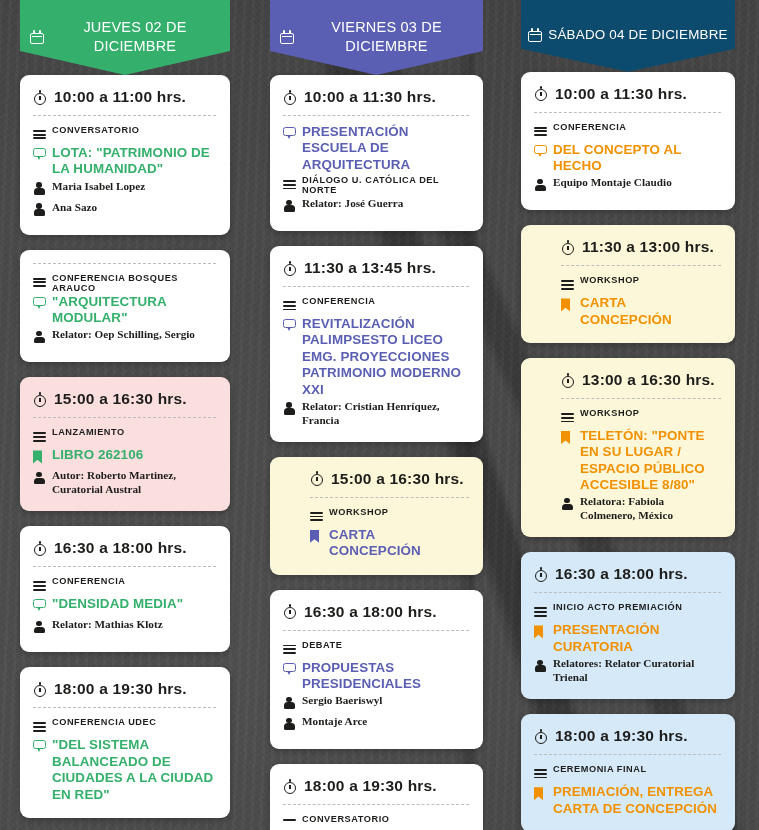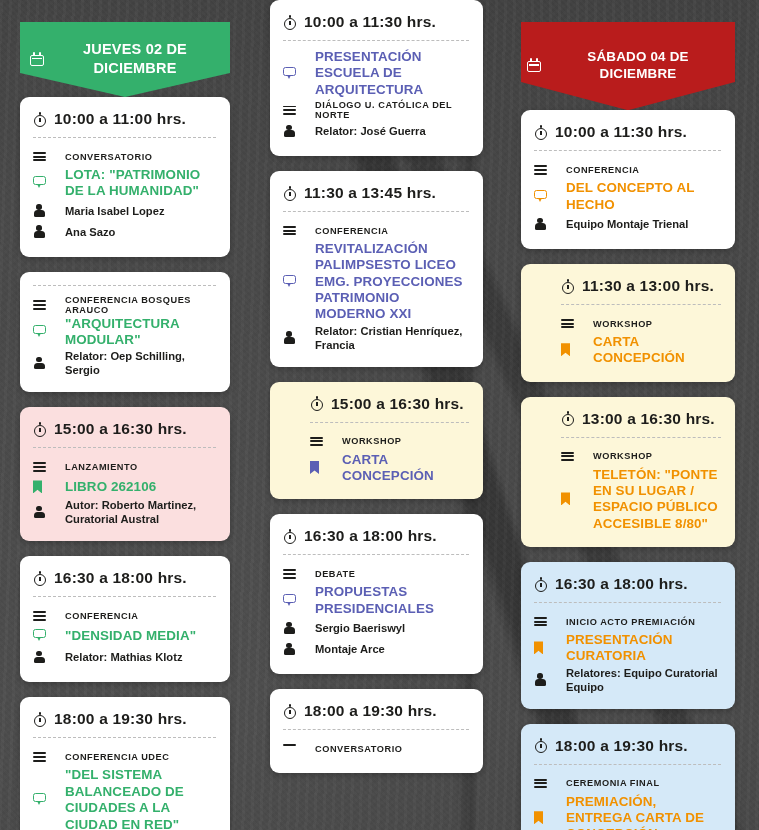--- a/index.html
+++ b/index.html
@@ -40,66 +40,65 @@
   
   #board{position:absolute;inset:0;display:flex;align-items:flex-start;padding:0;}
   .col{width:253px;box-sizing:border-box;padding:0 20px;}
   .col.c1{padding-left:20px;padding-right:23px;}
   .col.c2{padding-left:17px;padding-right:23px;}
   .col.c3{padding-left:15px;padding-right:24px;}
 
   
   .day-head{
     position:relative;
-    margin-top:22px;
     color:#fff;
     text-align:center;
-    font-weight:700;
+    font-weight:400;
     font-size:14.5px;
     letter-spacing:.2px;
     line-height:1.28;
     padding:18px 10px 20px;
     clip-path:polygon(0 0,100% 0,100% 68%,50% 100%,0 68%);
     text-transform:uppercase;
     font-stretch:condensed;
   }
   .day-head .calwrap{display:inline-flex;align-items:center;gap:6px;vertical-align:-2px;}
   .cal-icon{width:14px;height:14px;display:inline-block;position:relative;flex:0 0 auto;}
   .cal-icon i{position:absolute;display:block;background:#fff;}
   .cal-icon .body{left:0;top:3px;width:14px;height:11px;background:none;border:1.6px solid #fff;border-radius:2px;box-sizing:border-box;}
   .cal-icon .p1{left:3px;top:0;width:1.6px;height:4px;border-radius:1px;}
   .cal-icon .p2{left:9px;top:0;width:1.6px;height:4px;border-radius:1px;}
   .cal-icon .bar{left:1.6px;top:6px;width:10.8px;height:1.4px;}
   .d1{background:#34b06c;}
   .d2{background:#5b5fb4;}
-  .d3{background:#b91c1c;}
+  .d3{background:#0c4a6e;}
   .col.c3 .day-head{font-size:13.4px;padding:26px 6px 28px;}
 
   
   .card{
     border-radius:9px;
     padding:13px 14px 14px 13px;
     margin-bottom:15px;
     box-shadow:0 2px 6px rgba(0,0,0,.25);
     box-sizing:border-box;
   }
   .card.white{background:#ffffff;}
   .card.pink{background:#fbdfdf;}
   .card.cream{background:#fdf7d9;padding-left:40px;}
   .card.sky{background:#d5e9f8;}
 
   .time-row{display:flex;align-items:center;gap:7px;padding-bottom:9px;}
   .time-txt{font-size:15.5px;font-weight:700;color:#1d1d1b;letter-spacing:.2px;font-stretch:condensed;}
   .divider{border-top:1px dashed #bdbdbd;margin:0 0 8px 0;height:0;}
 
-  .line{display:flex;align-items:center;gap:19px;margin-bottom:1px;}
+  .line{display:flex;align-items:flex-start;gap:6px;margin-bottom:1px;}
   .line .ico{flex:0 0 13px;width:13px;padding-top:2px;}
   .kind{font-size:9.2px;font-weight:700;letter-spacing:.55px;color:#1d1d1b;text-transform:uppercase;padding-top:1px;font-stretch:condensed;}
   .title{font-size:13.4px;font-weight:700;line-height:1.22;letter-spacing:.1px;text-transform:uppercase;font-stretch:condensed;}
-  .person{font-size:11.2px;font-weight:700;color:#1d1d1b;line-height:1.25;font-stretch:condensed;}
+  .person{font-size:11.2px;font-weight:700;color:#1d1d1b;line-height:1.25;font-stretch:condensed;font-family:Liberation Serif, serif;}
   .t-green{color:#34b06c;}
   .t-purple{color:#5b5fb4;}
   .t-orange{color:#f19100;}
 
   
   .ic{display:inline-block;position:relative;}
   
   .ic-clock{width:14px;height:15px;}
   .ic-clock .c{position:absolute;left:1px;top:3px;width:12px;height:12px;border:1.7px solid #1d1d1b;border-radius:50%;box-sizing:border-box;}
   .ic-clock .stem{position:absolute;left:5.6px;top:0px;width:2.8px;height:3px;background:#1d1d1b;border-radius:1px;}
@@ -242,20 +241,29 @@
           <span class="ico"><span class="ic ic-list"><span></span><span></span><span></span></span></span>
           <span class="kind">CONFERENCIA UDEC</span>
         </div>
         <div class="line">
           <span class="ico t-green"><span class="ic ic-bubble"><span class="b"></span><span class="tail"></span></span></span>
           <span class="title t-green">"DEL SISTEMA BALANCEADO DE CIUDADES A LA CIUDAD EN RED"</span>
         </div>
       </div>
     </div>
     <div class="col c2">
+      <div class="day-head d2"><span class="calwrap">
+          <span class="cal-icon">
+            <i class="p1"></i>
+            <i class="p2"></i>
+            <i class="body"></i>
+            <i class="bar"></i>
+          </span>
+          <span>VIERNES 03 DE DICIEMBRE</span>
+        </span></div>
       <div class="card white">
         <div class="time-row">
           <span class="ic ic-clock">
             <span class="stem"></span>
             <span class="c"></span>
             <span class="hand"></span>
           </span>
           <span class="time-txt">10:00 a 11:30 hrs.</span>
         </div>
         <div class="divider"></div>
@@ -380,21 +388,21 @@
         <div class="line">
           <span class="ico"><span class="ic ic-list"><span></span><span></span><span></span></span></span>
           <span class="kind">CONFERENCIA</span>
         </div>
         <div class="line">
           <span class="ico t-orange"><span class="ic ic-bubble"><span class="b"></span><span class="tail"></span></span></span>
           <span class="title t-orange">DEL CONCEPTO AL HECHO</span>
         </div>
         <div class="line">
           <span class="ico"><span class="ic ic-user"><span class="head"></span><span class="body"></span></span></span>
-          <span class="person">Equipo Montaje Trienal</span>
+          <span class="person">Equipo Montaje Claudio</span>
         </div>
       </div>
       <div class="card cream">
         <div class="time-row">
           <span class="ic ic-clock">
             <span class="stem"></span>
             <span class="c"></span>
             <span class="hand"></span>
           </span>
           <span class="time-txt">11:30 a 13:00 hrs.</span>
@@ -420,20 +428,24 @@
         </div>
         <div class="divider"></div>
         <div class="line">
           <span class="ico"><span class="ic ic-list"><span></span><span></span><span></span></span></span>
           <span class="kind">WORKSHOP</span>
         </div>
         <div class="line">
           <span class="ico t-orange"><span class="ic ic-book"><span class="bm"></span></span></span>
           <span class="title t-orange">TELETÓN: "PONTE EN SU LUGAR / ESPACIO PÚBLICO ACCESIBLE 8/80"</span>
         </div>
+        <div class="line">
+          <span class="ico"><span class="ic ic-user"><span class="head"></span><span class="body"></span></span></span>
+          <span class="person">Relatora: Fabiola Colmenero, México</span>
+        </div>
       </div>
       <div class="card sky">
         <div class="time-row">
           <span class="ic ic-clock">
             <span class="stem"></span>
             <span class="c"></span>
             <span class="hand"></span>
           </span>
           <span class="time-txt">16:30 a 18:00 hrs.</span>
         </div>
@@ -441,21 +453,21 @@
         <div class="line">
           <span class="ico"><span class="ic ic-list"><span></span><span></span><span></span></span></span>
           <span class="kind">INICIO ACTO PREMIACIÓN</span>
         </div>
         <div class="line">
           <span class="ico t-orange"><span class="ic ic-book"><span class="bm"></span></span></span>
           <span class="title t-orange">PRESENTACIÓN CURATORIA</span>
         </div>
         <div class="line">
           <span class="ico"><span class="ic ic-user"><span class="head"></span><span class="body"></span></span></span>
-          <span class="person">Relatores: Equipo Curatorial Equipo</span>
+          <span class="person">Relatores: Relator Curatorial Trienal</span>
         </div>
       </div>
       <div class="card sky">
         <div class="time-row">
           <span class="ic ic-clock">
             <span class="stem"></span>
             <span class="c"></span>
             <span class="hand"></span>
           </span>
           <span class="time-txt">18:00 a 19:30 hrs.</span>

